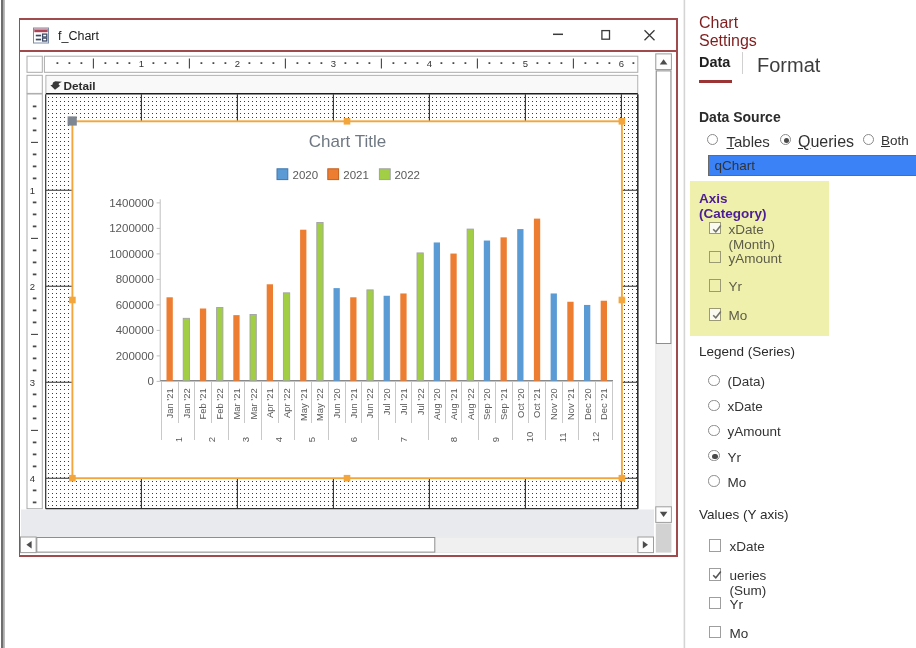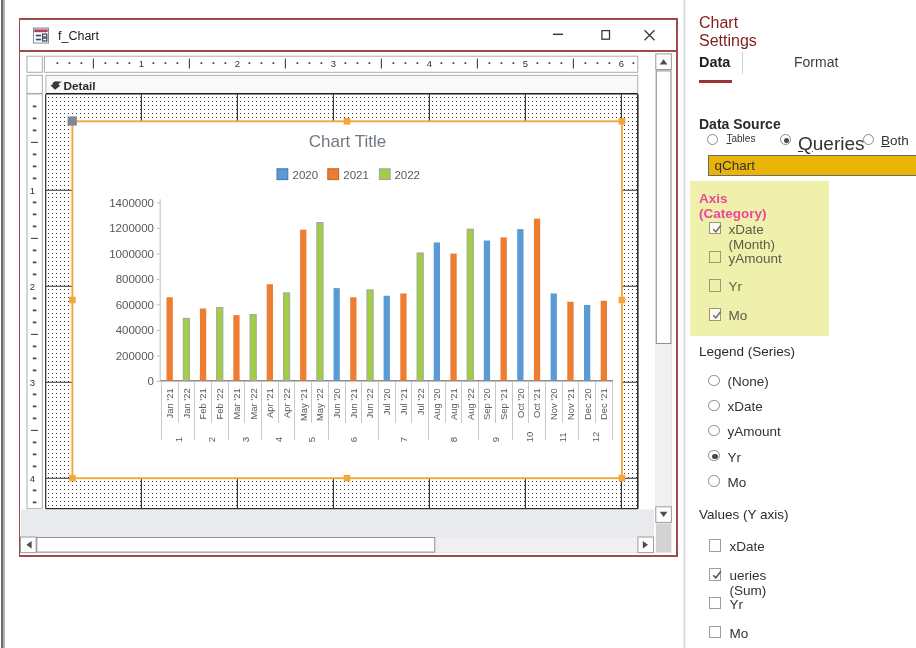--- a/index.html
+++ b/index.html
@@ -274,52 +274,52 @@
       <rect x="36.8" y="537.5" width="398" height="14.600000000000023" fill="#FFFFFF" stroke="#8E8E8E" stroke-width="1"></rect>
       <rect x="637.9" y="537.0" width="15.6" height="15.600000000000023" fill="#FDFDFD" stroke="#9E9E9E" stroke-width="1"></rect>
       <path d="M642.8 541.0 l5.2 3.8 l-5.2 3.8 Z" fill="#4C4C4C"></path>
       <rect x="1.0" y="0" width="2.0" height="648" fill="#6E6E6E"></rect>
       <rect x="3.0" y="0" width="1.8" height="648" fill="#ACACAC"></rect>
       <line x1="684.4" y1="0" x2="684.4" y2="648" stroke="#D4D4D4" stroke-width="1.6"></line>
     </svg>
 <div style="position:absolute;left:699px;top:13.5px;font-size:16px;color:#7f1d1d">Chart Settings</div>
     <div style="position:absolute;left:699px;top:54px;font-size:14.5px;font-weight:bold;color:#1F1F1F">Data</div>
     <div style="position:absolute;left:742px;top:52px;width:1px;height:22px;background:#D0D0D0"></div>
-    <div style="position:absolute;left:794px;top:54px;font-size:14px;color:#3D3D3D">Format</div>
+    <div style="position:absolute;left:757px;top:54px;font-size:20px;color:#3D3D3D">Format</div>
     <div style="position:absolute;left:698.5px;top:79.5px;width:33px;height:3px;background:#9B3434"></div>
-    <div style="position:absolute;left:699px;top:116px;font-size:14px;font-weight:bold;color:#2B2B2B">Data Source</div>
+    <div style="position:absolute;left:699px;top:109px;font-size:14px;font-weight:bold;color:#2B2B2B">Data Source</div>
     <div style="position:absolute;left:706.9px;top:133.5px;width:11.4px;height:11.4px;border:1px solid #8A8A8A;border-radius:50%;background:#fff"></div>
-    <div style="position:absolute;left:726.5px;top:133px;font-size:10px;color:#333"><u>T</u>ables</div>
+    <div style="position:absolute;left:726.5px;top:133px;font-size:15px;color:#333"><u>T</u>ables</div>
     <div style="position:absolute;left:779.8px;top:133.5px;width:11.4px;height:11.4px;border:1px solid #8A8A8A;border-radius:50%;background:#fff"></div>
     <div style="position:absolute;left:783.8px;top:137.5px;width:5.4px;height:5.4px;border-radius:50%;background:#4A4A4A"></div>
-    <div style="position:absolute;left:798px;top:133px;font-size:19px;color:#333"><u>Q</u>ueries</div>
+    <div style="position:absolute;left:798px;top:133px;font-size:16px;color:#333"><u>Q</u>ueries</div>
     <div style="position:absolute;left:862.6999999999999px;top:133.5px;width:11.4px;height:11.4px;border:1px solid #8A8A8A;border-radius:50%;background:#fff"></div>
     <div style="position:absolute;left:881px;top:133px;font-size:13.5px;color:#333"><u>B</u>oth</div>
-    <div style="position:absolute;left:707.5px;top:154.5px;width:210px;height:21px;border:1px solid #6A6A6A;line-height:19px;background:#eab308;font-size:13.5px;color:#333;padding-left:6px">qChart</div>
+    <div style="position:absolute;left:707.5px;top:154.5px;width:210px;height:21px;border:1px solid #6A6A6A;line-height:19px;background:#3b82f6;font-size:13.5px;color:#333;padding-left:6px">qChart</div>
     <div style="position:absolute;left:690px;top:181px;width:138.5px;height:154.5px;background:#EFF0AC"></div>
-    <div style="position:absolute;left:699px;top:190.5px;font-size:13.5px;font-weight:bold;color:#ec4899">Axis (Category)</div>
+    <div style="position:absolute;left:699px;top:190.5px;font-size:13.5px;font-weight:bold;color:#4c1d95">Axis (Category)</div>
     <div style="position:absolute;left:709px;top:221.9px;width:12.2px;height:12.2px;border:1px solid #9A9A74;background:#FAFAF0">
       <svg width="12" height="12" viewBox="0 0 12 12" style="position:absolute;left:1px;top:0px">
         <path d="M2.2 6.2 L4.8 8.8 L9.8 2.6" stroke="#73736A" stroke-width="1.55" fill="none"></path>
       </svg>
     </div>
     <div style="position:absolute;left:728.5px;top:221.5px;font-size:13.5px;color:#5C5C49">xDate (Month)</div>
     <div style="position:absolute;left:709px;top:250.9px;width:12.2px;height:12.2px;border:1px solid #9A9A74;background:transparent"></div>
     <div style="position:absolute;left:728.5px;top:250.5px;font-size:13.5px;color:#5C5C49">yAmount</div>
     <div style="position:absolute;left:709px;top:279.4px;width:12.2px;height:12.2px;border:1px solid #9A9A74;background:transparent"></div>
     <div style="position:absolute;left:728.5px;top:279.0px;font-size:13.5px;color:#5C5C49">Yr</div>
     <div style="position:absolute;left:709px;top:308.4px;width:12.2px;height:12.2px;border:1px solid #9A9A74;background:#FAFAF0">
       <svg width="12" height="12" viewBox="0 0 12 12" style="position:absolute;left:1px;top:0px">
         <path d="M2.2 6.2 L4.8 8.8 L9.8 2.6" stroke="#73736A" stroke-width="1.55" fill="none"></path>
       </svg>
     </div>
     <div style="position:absolute;left:728.5px;top:308.0px;font-size:13.5px;color:#5C5C49">Mo</div>
     <div style="position:absolute;left:699px;top:343.5px;font-size:13.5px;font-weight:normal;color:#2B2B2B">Legend (Series)</div>
     <div style="position:absolute;left:708.1999999999999px;top:374.8px;width:11.4px;height:11.4px;border:1px solid #8A8A8A;border-radius:50%;background:#fff"></div>
-    <div style="position:absolute;left:727.5px;top:374.2px;font-size:13.5px;color:#333">(None)</div>
+    <div style="position:absolute;left:727.5px;top:374.2px;font-size:13.5px;color:#333">(Data)</div>
     <div style="position:absolute;left:708.1999999999999px;top:399.90000000000003px;width:11.4px;height:11.4px;border:1px solid #8A8A8A;border-radius:50%;background:#fff"></div>
     <div style="position:absolute;left:727.5px;top:399.3px;font-size:13.5px;color:#333">xDate</div>
     <div style="position:absolute;left:708.1999999999999px;top:425.0px;width:11.4px;height:11.4px;border:1px solid #8A8A8A;border-radius:50%;background:#fff"></div>
     <div style="position:absolute;left:727.5px;top:424.4px;font-size:13.5px;color:#333">yAmount</div>
     <div style="position:absolute;left:708.1999999999999px;top:450.1px;width:11.4px;height:11.4px;border:1px solid #8A8A8A;border-radius:50%;background:#fff"></div>
     <div style="position:absolute;left:712.1999999999999px;top:454.1px;width:5.4px;height:5.4px;border-radius:50%;background:#4A4A4A"></div>
     <div style="position:absolute;left:727.5px;top:449.5px;font-size:13.5px;color:#333">Yr</div>
     <div style="position:absolute;left:708.1999999999999px;top:475.2px;width:11.4px;height:11.4px;border:1px solid #8A8A8A;border-radius:50%;background:#fff"></div>
     <div style="position:absolute;left:727.5px;top:474.59999999999997px;font-size:13.5px;color:#333">Mo</div>
     <div style="position:absolute;left:699px;top:507px;font-size:13.5px;font-weight:normal;color:#2B2B2B">Values (Y axis)</div>

